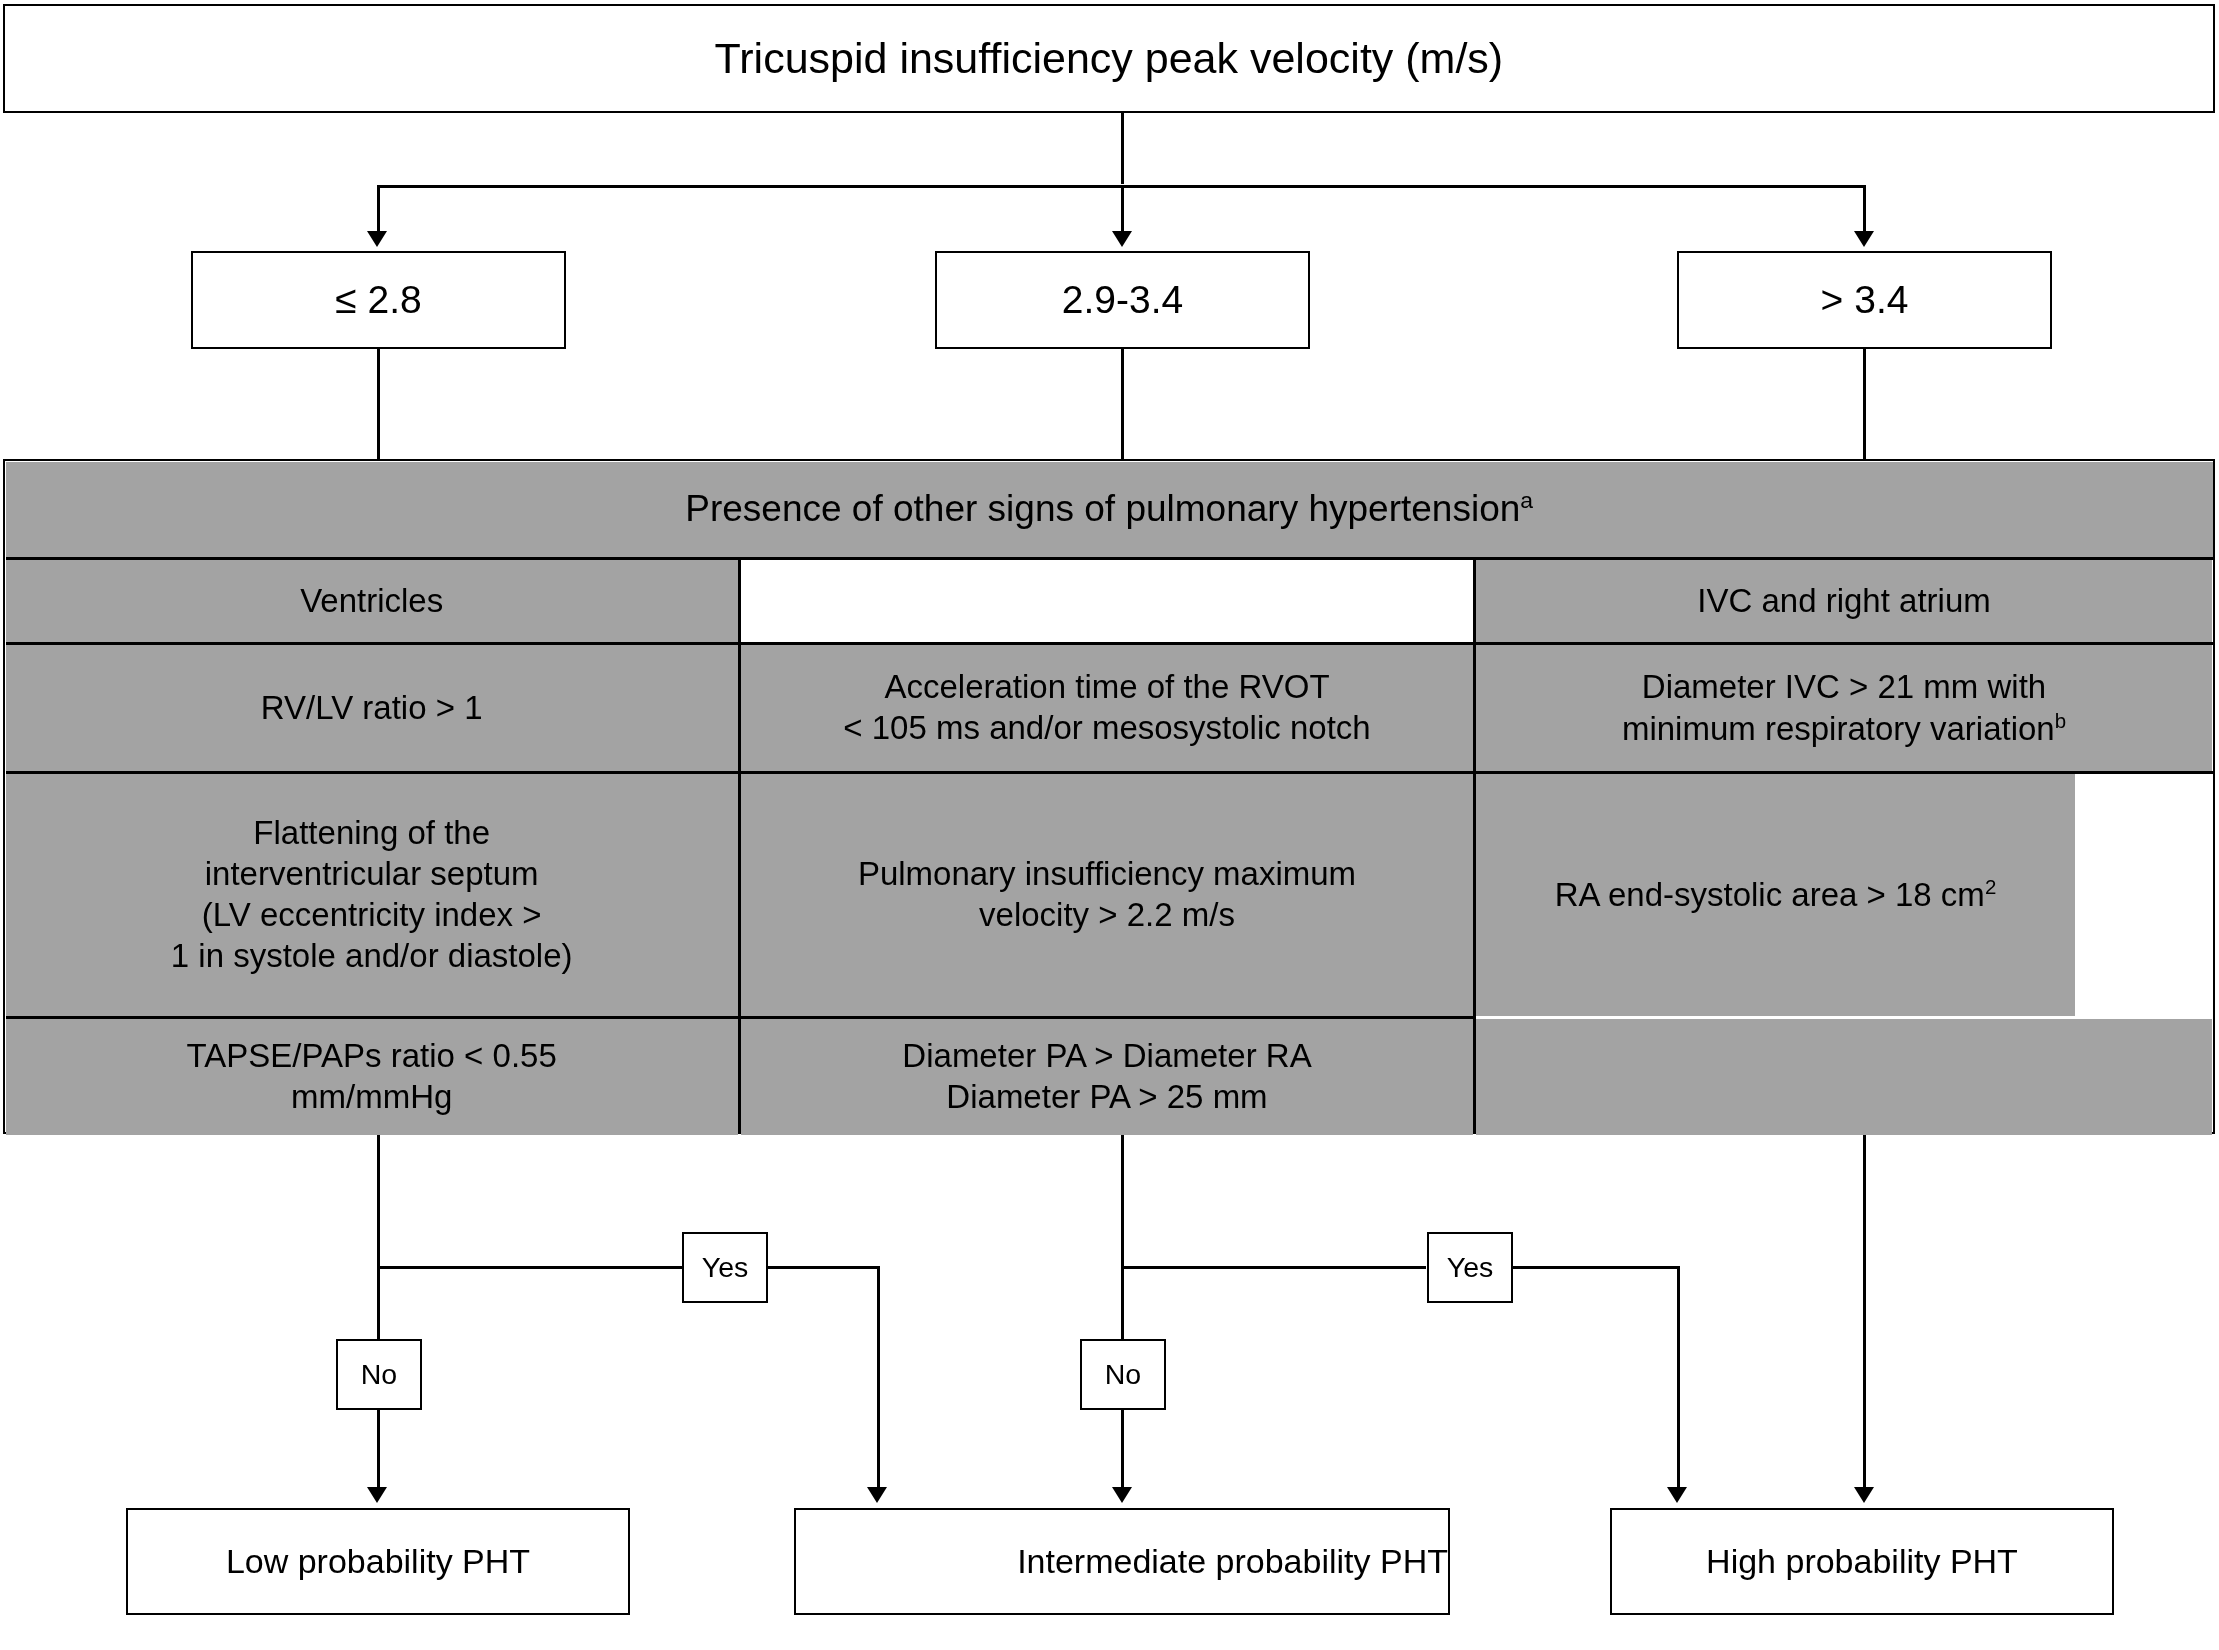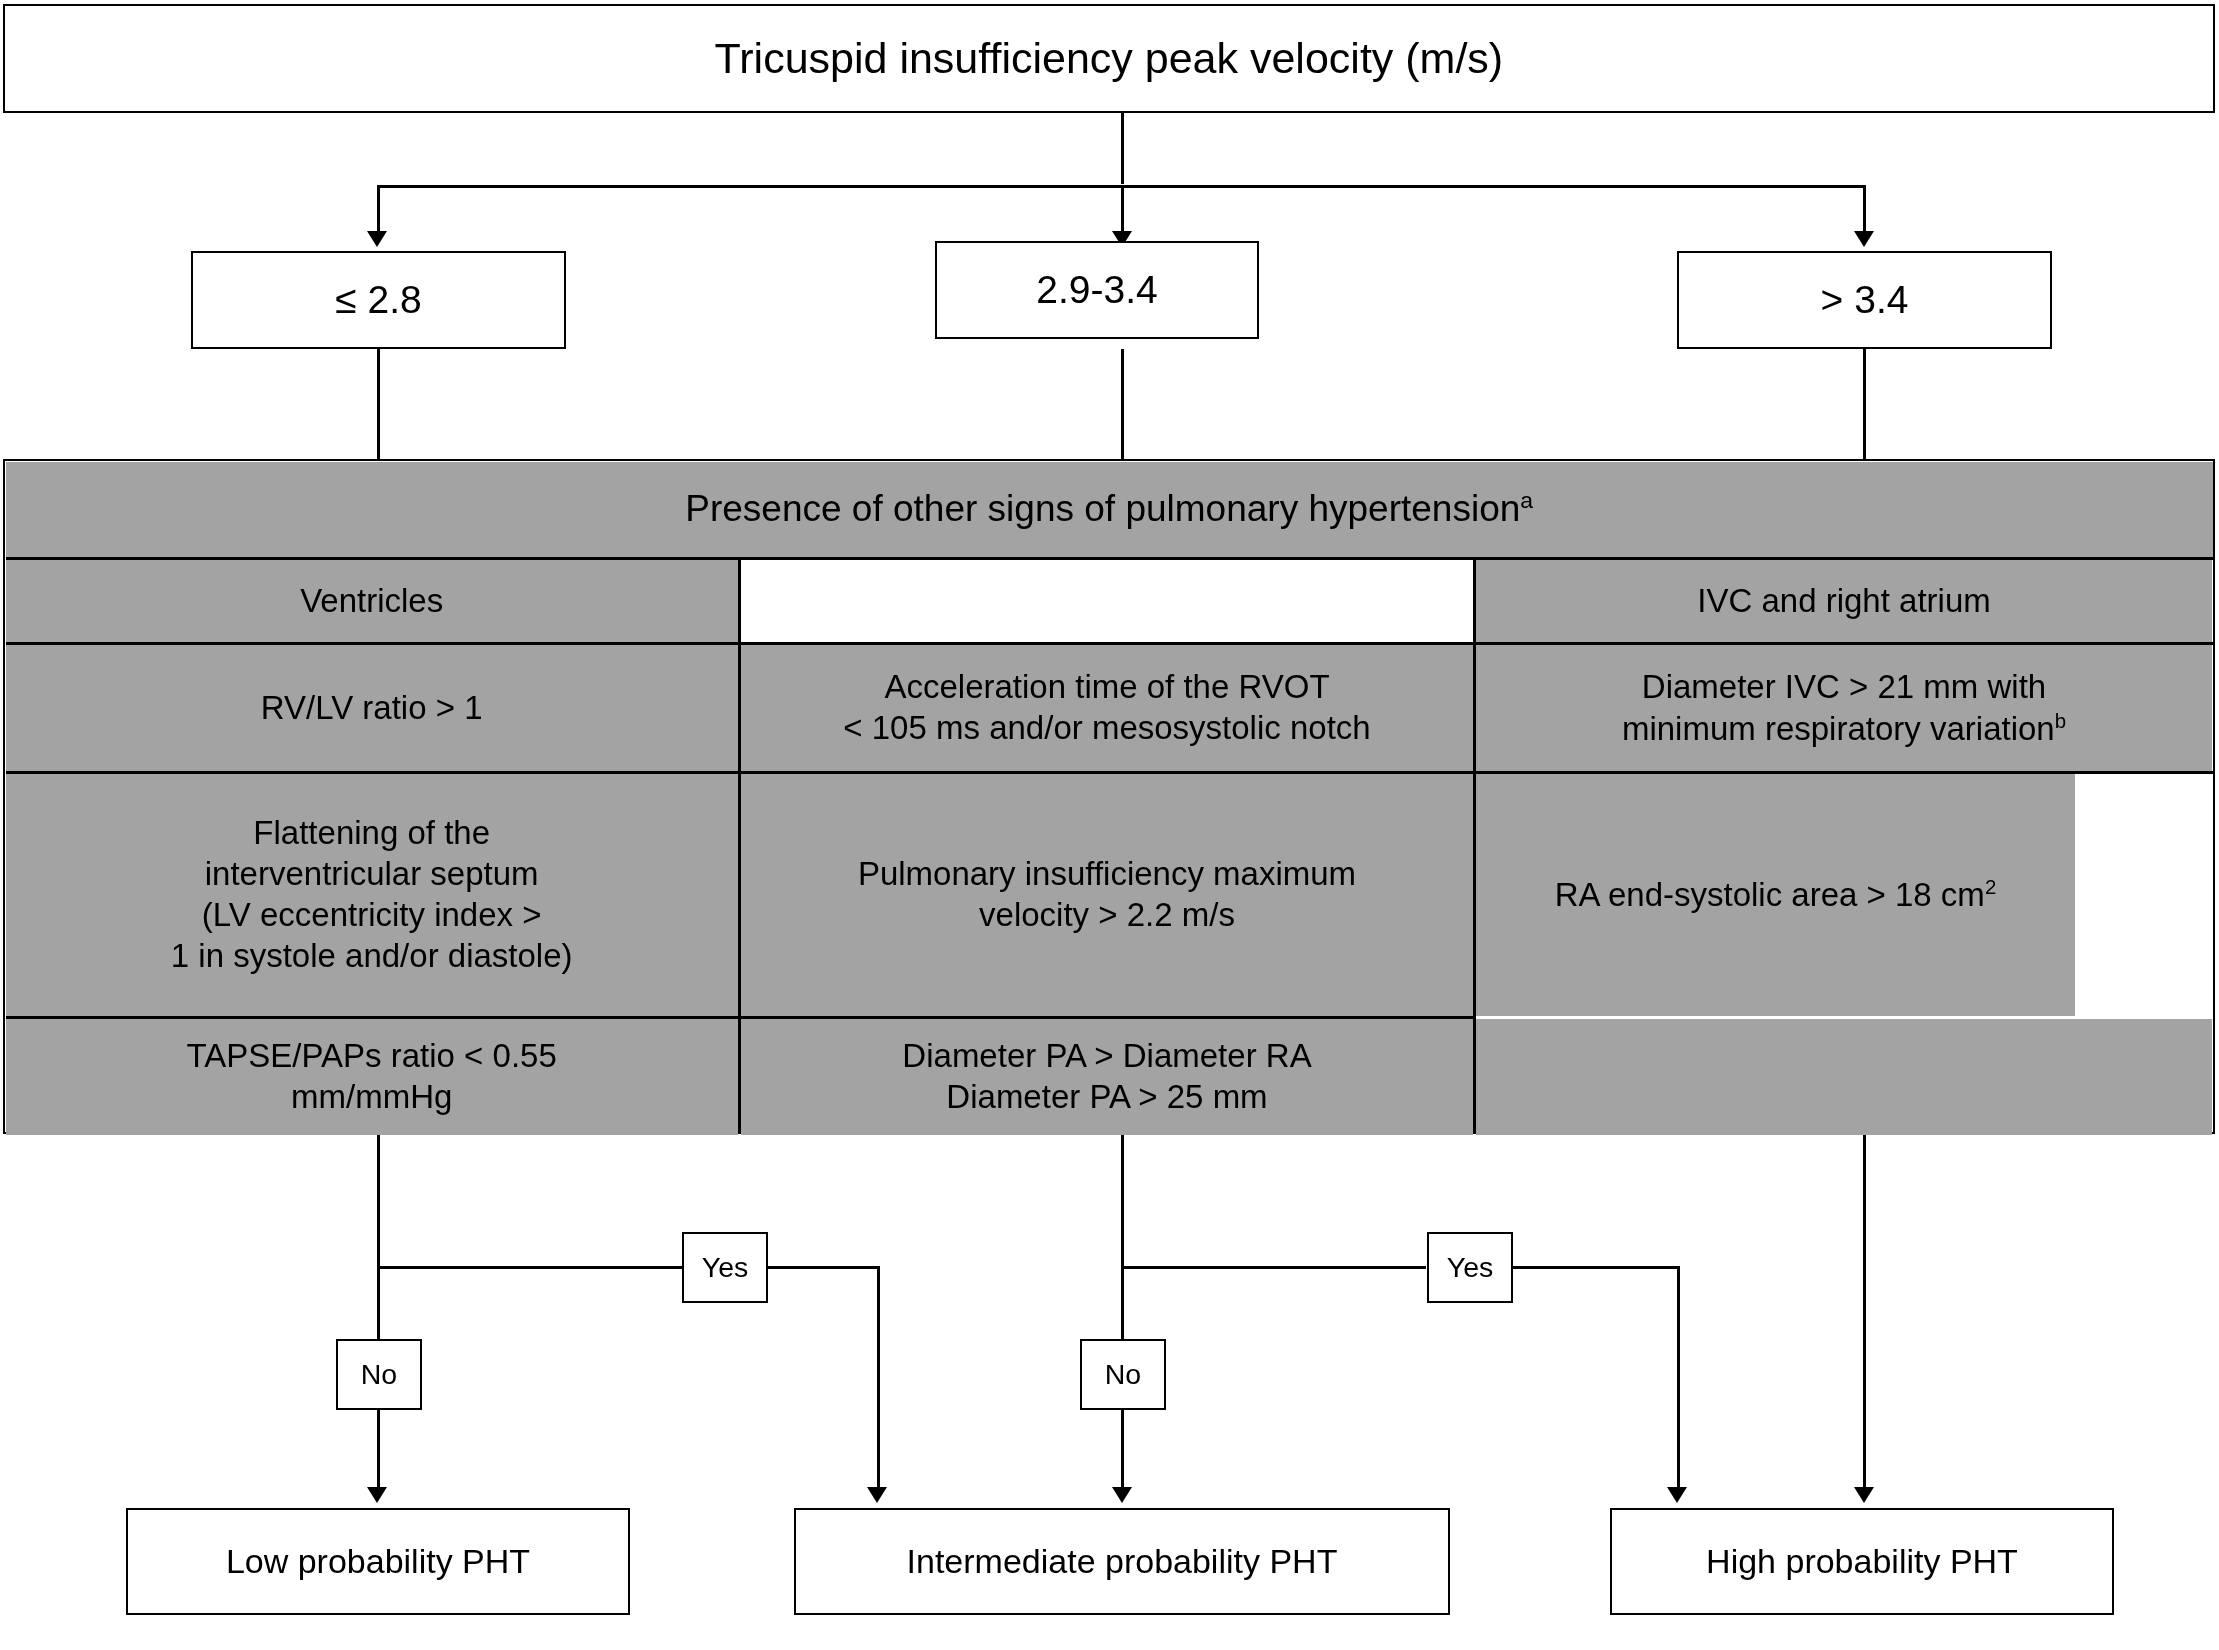--- a/index.html
+++ b/index.html
@@ -78,21 +78,21 @@
   <div class="line vline" style="left:377px; top:185px; width:2.9px; height:49px;"></div>
   <div class="line vline" style="left:1121px; top:185px; width:2.9px; height:49px;"></div>
   <div class="line vline" style="left:1863px; top:185px; width:2.9px; height:49px;"></div>
   <div class="arrow" style="left:367px; top:231px;"></div>
   <div class="arrow" style="left:1112px; top:231px;"></div>
   <div class="arrow" style="left:1854px; top:231px;"></div>
 
   <div class="box range-box" style="left:191px; top:251px; width:375px; height:98px;">
     <span>≤ 2.8</span>
   </div>
-  <div class="box range-box" style="left:935px; top:241px; width:324px; height:98px;">
+  <div class="box range-box" style="left:935px; top:251px; width:375px; height:98px;">
     <span>2.9-3.4</span>
   </div>
   <div class="box range-box" style="left:1677px; top:251px; width:375px; height:98px;">
     <span>&gt; 3.4</span>
   </div>
 
   <div class="line vline" style="left:377px; top:349px; width:2.9px; height:110px;"></div>
   <div class="line vline" style="left:1121px; top:349px; width:2.9px; height:110px;"></div>
   <div class="line vline" style="left:1863px; top:349px; width:2.9px; height:110px;"></div>
 
@@ -166,21 +166,21 @@
   </div>
   <div class="line vline" style="left:1121px; top:1410px; width:2.9px; height:80px;"></div>
   <div class="arrow" style="left:1112px; top:1487px;"></div>
 
   <div class="line vline" style="left:1863px; top:1135px; width:2.9px; height:356px;"></div>
   <div class="arrow" style="left:1854px; top:1487px;"></div>
 
   <div class="box result-box" style="left:126px; top:1508px; width:504px; height:107px;">
     <span>Low probability PHT</span>
   </div>
-  <div class="box result-box" style="left:794px; top:1508px; width:656px; height:107px;">
+  <div class="box result-box" style="left:794px; top:1508px; width:656px; height:107px;justify-content:flex-end;">
     <span>Intermediate probability PHT</span>
   </div>
   <div class="box result-box" style="left:1610px; top:1508px; width:504px; height:107px;">
     <span>High probability PHT</span>
   </div>
 
 </div>
 
 
 </body></html>

